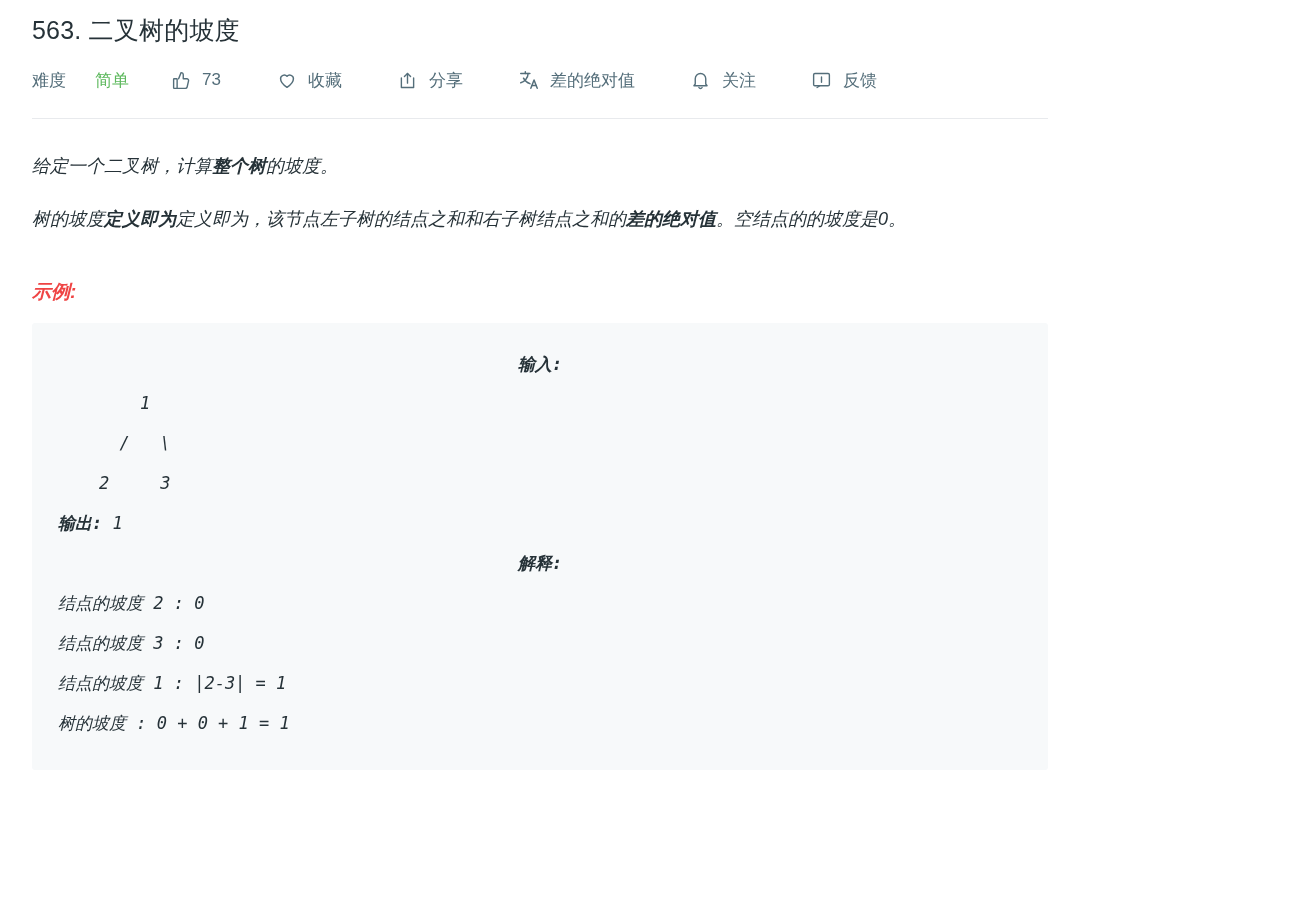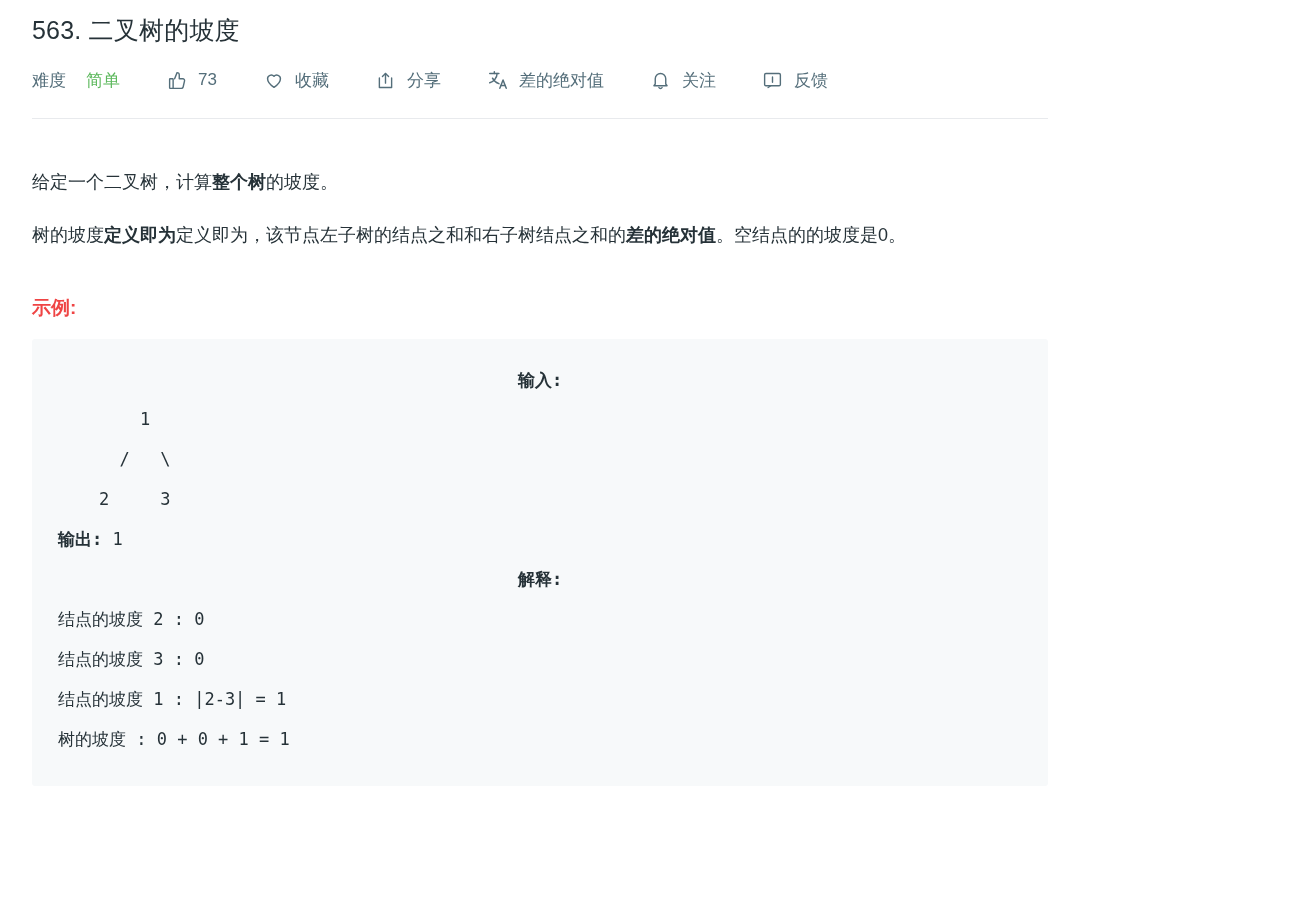--- a/index.html
+++ b/index.html
@@ -24,52 +24,53 @@
     font-weight: 500;
     color: #263238;
     letter-spacing: 0.2px;
     padding-top: 14px;
     margin: 0 0 22px 0;
     line-height: 1.3;
   }
   .meta-bar {
     display: flex;
     align-items: center;
-    gap: 8px;
+    gap: 17px;
     font-size: 17px;
     color: #546e7a;
     padding-bottom: 26px;
     border-bottom: 1px solid #e8eaed;
   }
   .meta-item {
     display: flex;
     align-items: center;
     margin-right: 38px;
     white-space: nowrap;
   }
   .meta-item.difficulty-label {
     margin-right: 12px;
   }
   .difficulty-value {
     color: #5cb85c;
-    margin-right: 38px;
+    margin-right: 24px;
     text-align: center;
   }
   .meta-icon {
     display: inline-flex;
     align-items: center;
     justify-content: center;
     width: 22px;
     height: 22px;
     margin-right: 10px;
     color: #546e7a;
   }
   .meta-icon svg { display: block; }
   .content {
-    padding-top: 22px;
+    padding-top: 6px;
+    font-style: italic;
   }
   .para {
     font-size: 18px;
     line-height: 1.75;
     color: #263238;
     margin: 22px 0;
   }
   .para:first-child { margin-top: 26px; }
   .para b { font-weight: 700; }
   .example-label {

